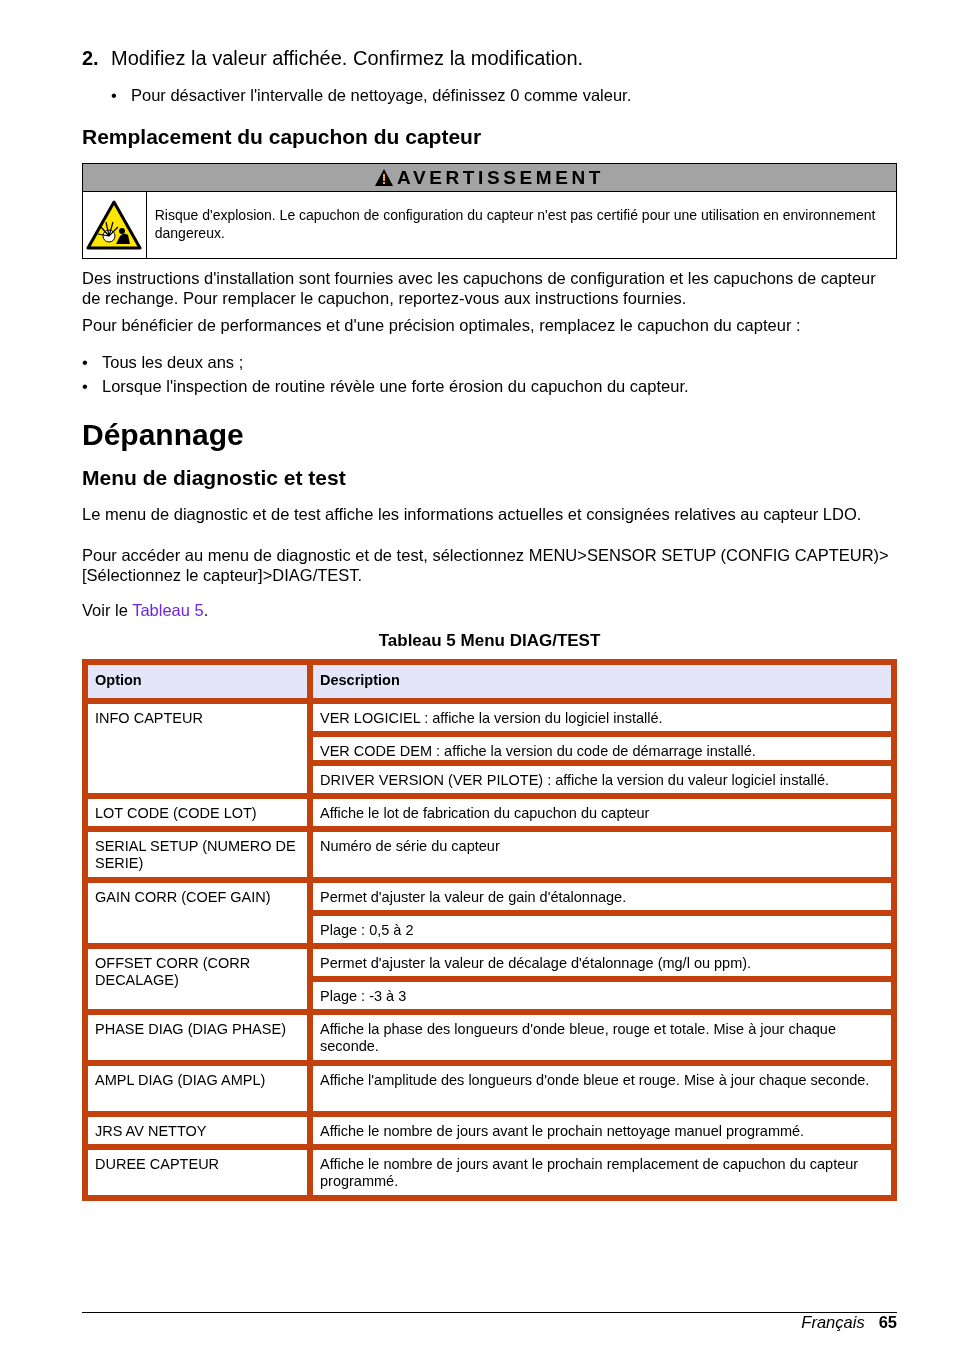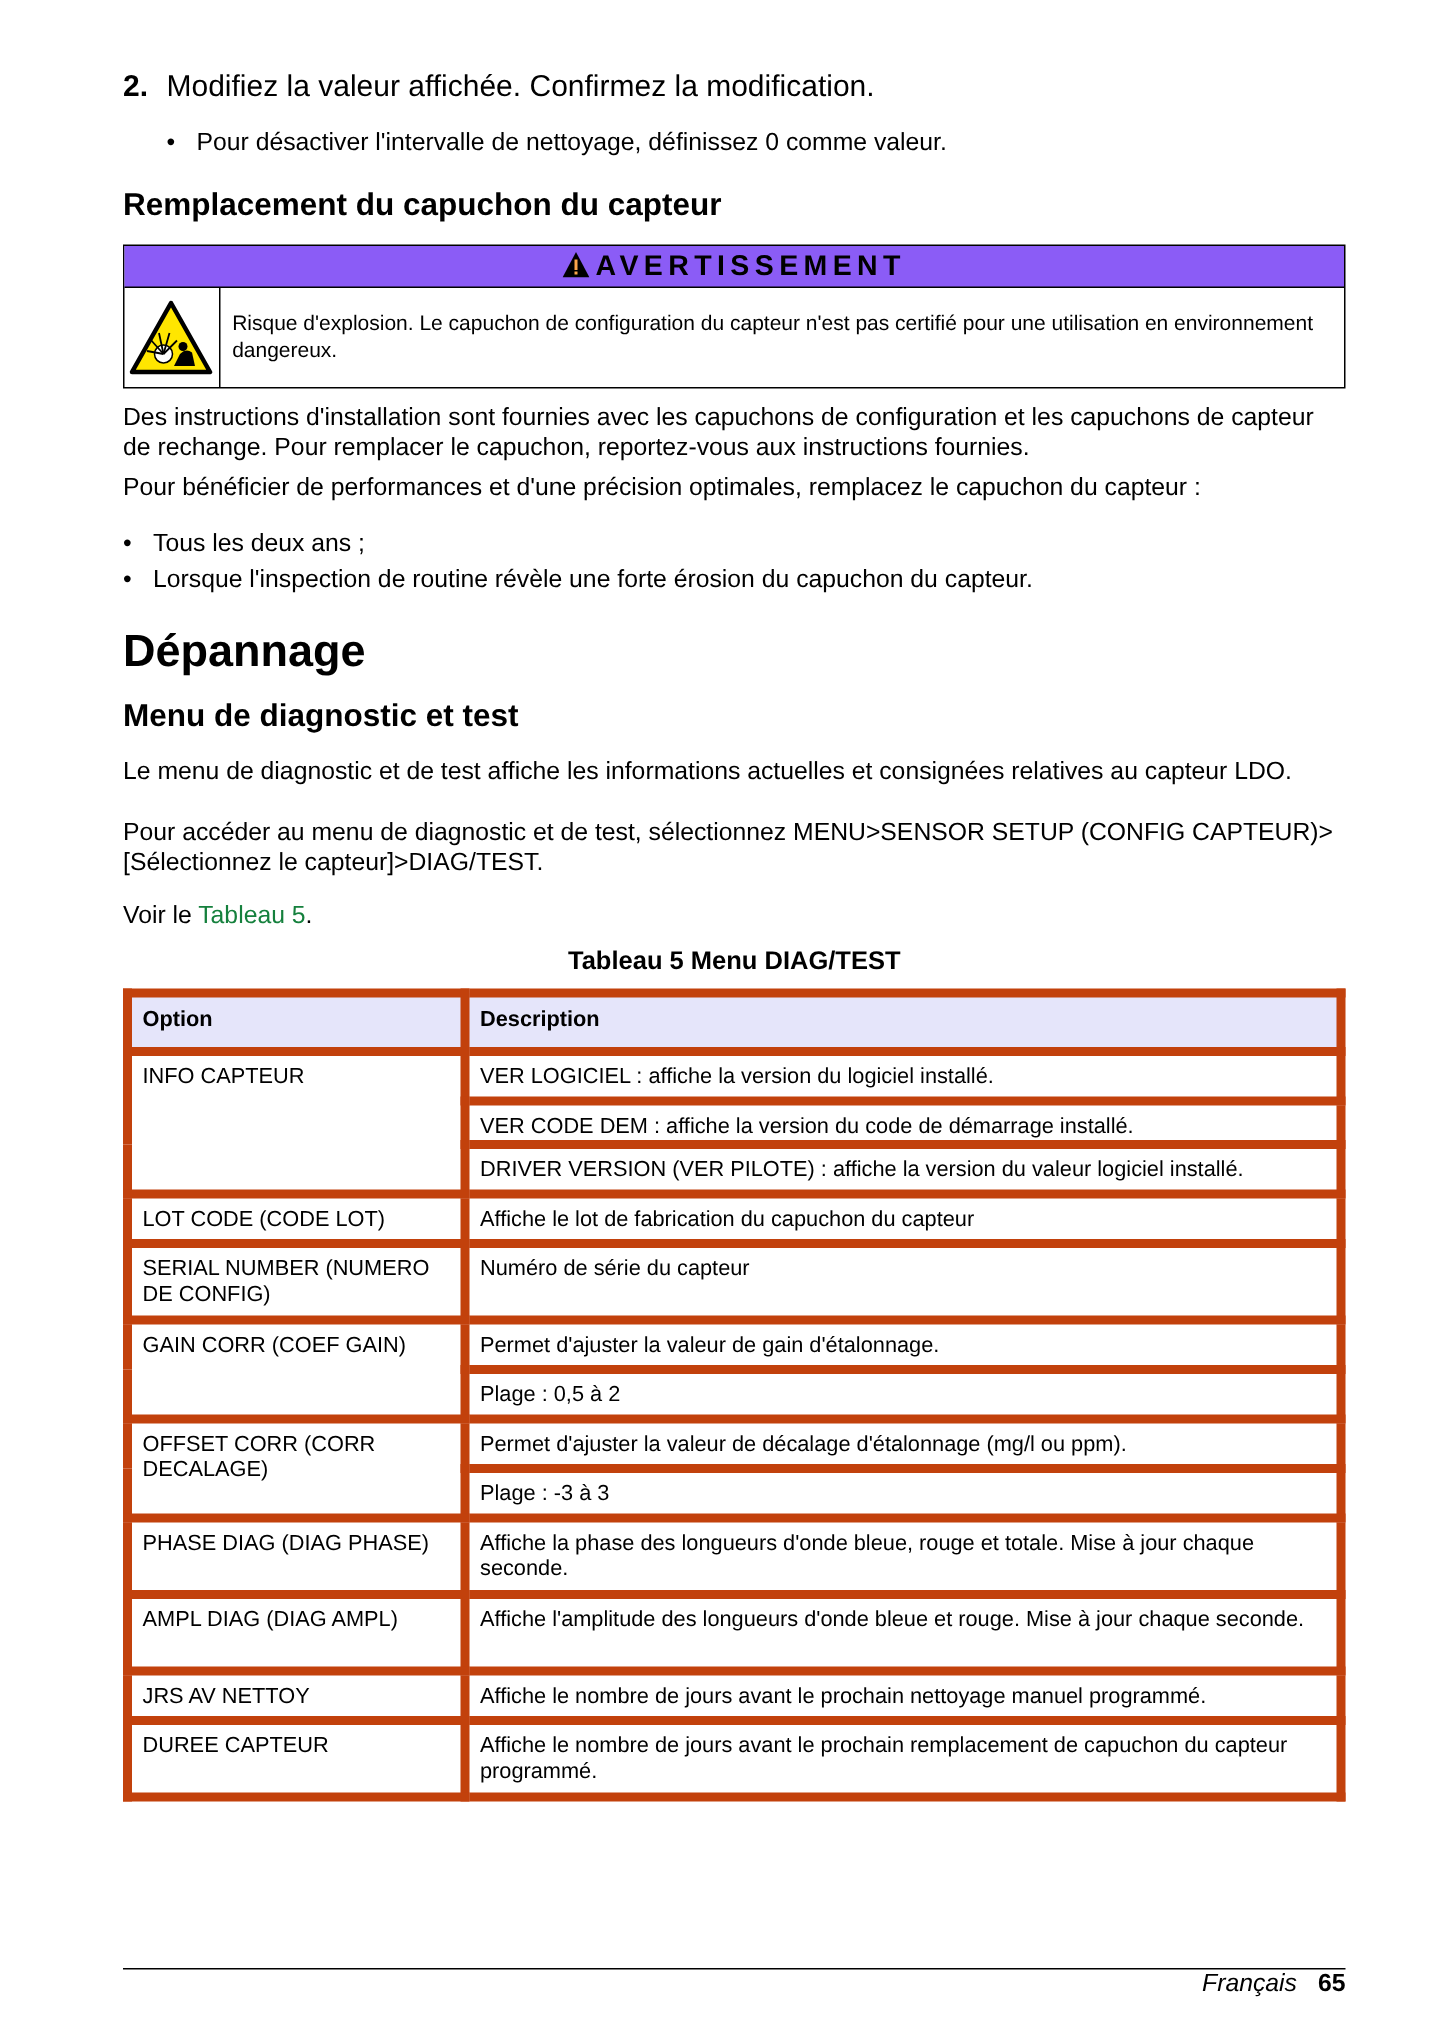--- a/index.html
+++ b/index.html
@@ -12,29 +12,29 @@
   .step { position: absolute; top: 47px; left: 0; font-size: 20px; }
   .step b { display: inline-block; width: 29px; }
   .bullet { display: flex; font-size: 16.5px; line-height: 20px; }
   .bullet .dot { width: 20px; flex: none; }
   .abs { position: absolute; left: 0; }
   h2.sec { font-size: 21px; font-weight: bold; margin: 0; }
   h1.chap { font-size: 30px; font-weight: bold; margin: 0; }
 
   .warn { position: absolute; top: 163px; left: 0; width: 813px; border: 1px solid #000; }
   .warn-head {
-    background: #8b5cf6; height: 27px; border-bottom: 1px solid #000;
+    background: #a3a3a3; height: 27px; border-bottom: 1px solid #000;
     text-align: center; font-weight: bold; font-size: 19px; letter-spacing: 3.6px; line-height: 27px;
   }
   .warn-head .tri { display: inline-block; vertical-align: -2px; margin-right: 4px; }
   .warn-body { display: flex; height: 66px; }
   .warn-icon { width: 68px; border-right: 1px solid #000; display: flex; align-items: center; justify-content: center; }
   .warn-text { padding: 14px 8px 0 8px; font-size: 14px; line-height: 18px; }
 
-  .link { color: #15803d; }
+  .link { color: #6d28d9; }
 
   .caption { position: absolute; top: 631px; left: 0; width: 815px; text-align: center; font-weight: bold; font-size: 17px; }
 
   table.diag {
     position: absolute; top: 659px; left: 0; width: 815px;
     border-collapse: collapse; font-size: 14.5px;
   }
   table.diag td, table.diag th {
     border: 6px solid #c2410c; vertical-align: top; text-align: left;
     padding: 6px 7px 0 7px; line-height: 17px;
@@ -128,21 +128,21 @@
       <td>VER CODE DEM : affiche la version du code de démarrage installé.</td>
     </tr>
     <tr style="height:33px;">
       <td>DRIVER VERSION (VER PILOTE) : affiche la version du valeur logiciel installé.</td>
     </tr>
     <tr style="height:33px;">
       <td class="opt">LOT CODE (CODE LOT)</td>
       <td>Affiche le lot de fabrication du capuchon du capteur</td>
     </tr>
     <tr style="height:51px;">
-      <td class="opt">SERIAL NUMBER (NUMERO DE CONFIG)</td>
+      <td class="opt">SERIAL SETUP (NUMERO DE SERIE)</td>
       <td>Numéro de série du capteur</td>
     </tr>
     <tr style="height:33px;">
       <td class="opt" rowspan="2">GAIN CORR (COEF GAIN)</td>
       <td>Permet d'ajuster la valeur de gain d'étalonnage.</td>
     </tr>
     <tr style="height:33px;">
       <td>Plage : 0,5 à 2</td>
     </tr>
     <tr style="height:33px;">

